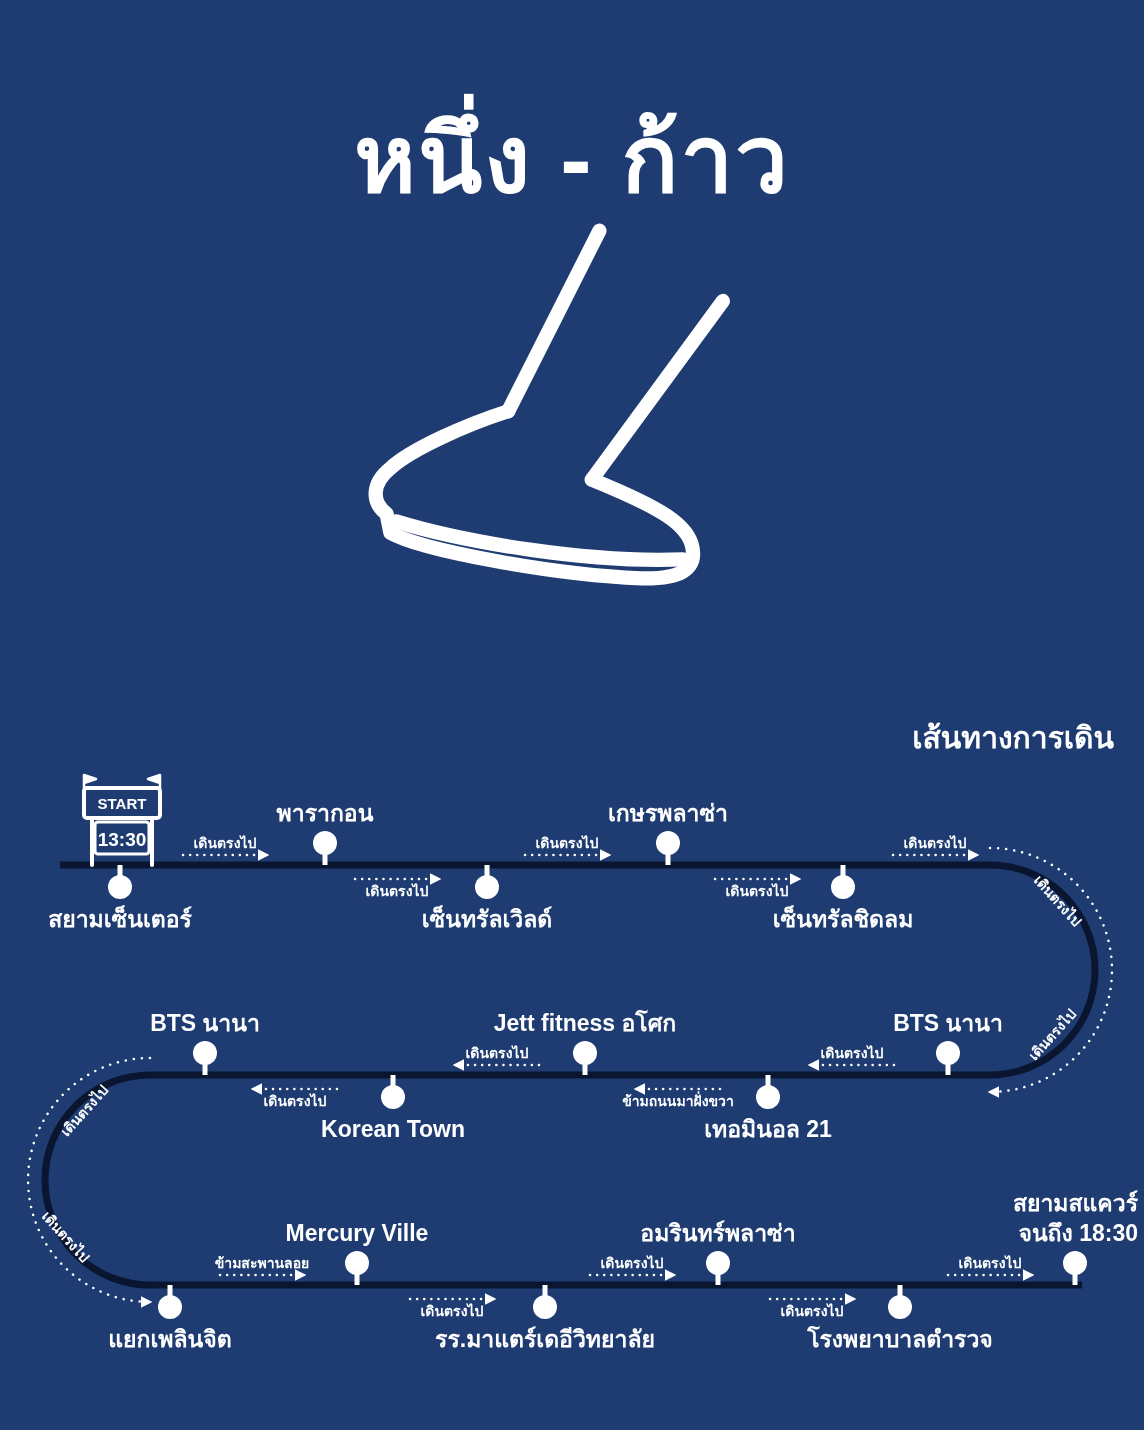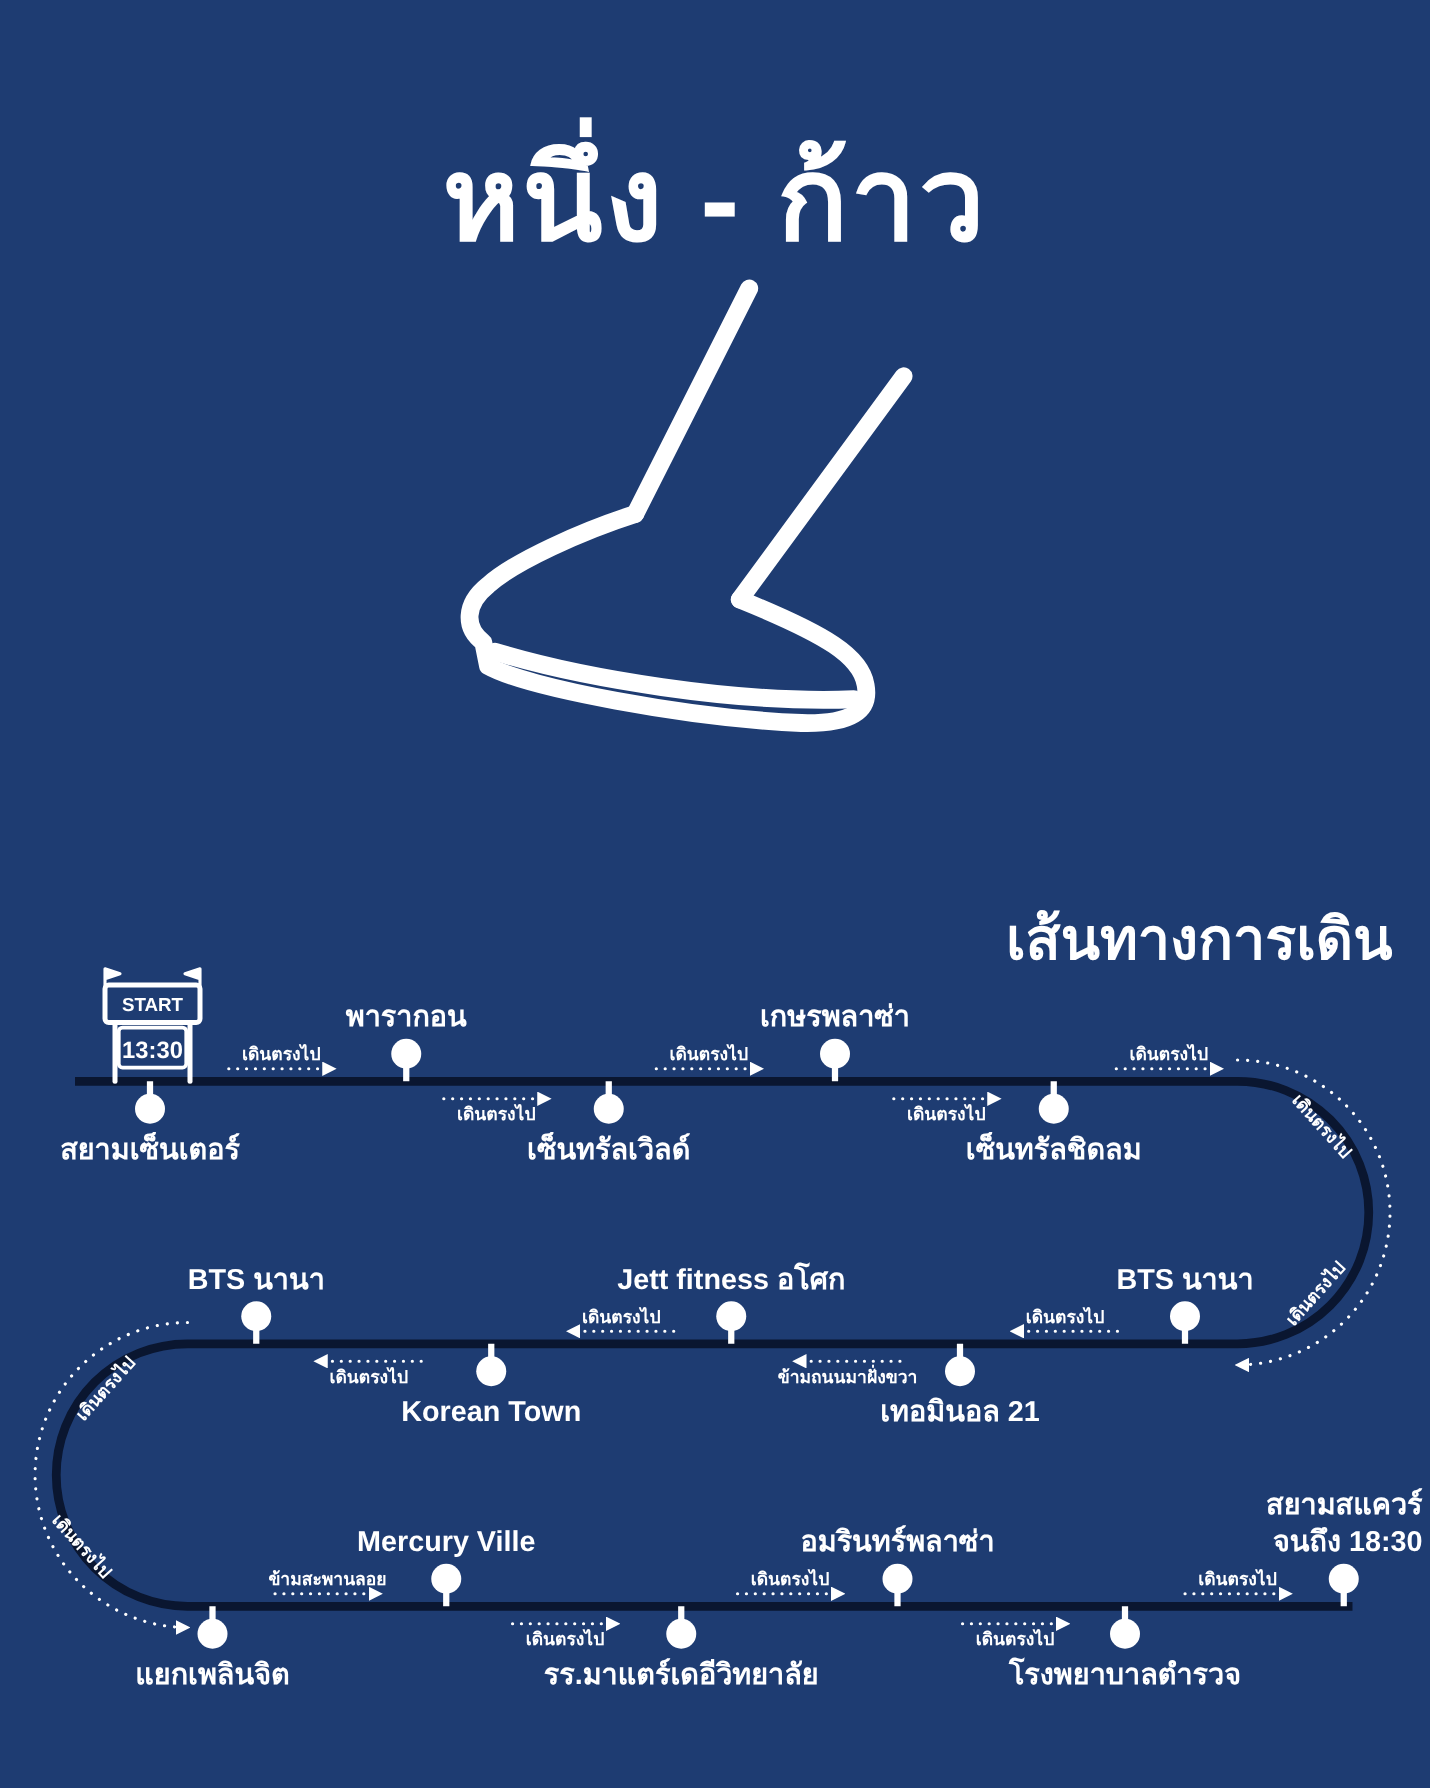--- a/index.html
+++ b/index.html
@@ -12,21 +12,21 @@
     color:#ffffff;
   }
   .title{
     position:absolute;top:84px;left:0;width:100%;
     text-align:center;
     font-size:94px;font-weight:800;letter-spacing:2px;
     color:#ffffff;
   }
   .heading{
     position:absolute;top:714px;right:30px;
-    font-size:46px;font-weight:800;
+    font-size:30px;font-weight:800;
     color:#ffffff;
   }
   .foot-illustration{
     position:absolute;left:360px;top:220px;
     width:380px;height:428px;
   }
   .route-map{
     position:absolute;left:0;top:770px;
     width:1144px;height:660px;
   }

